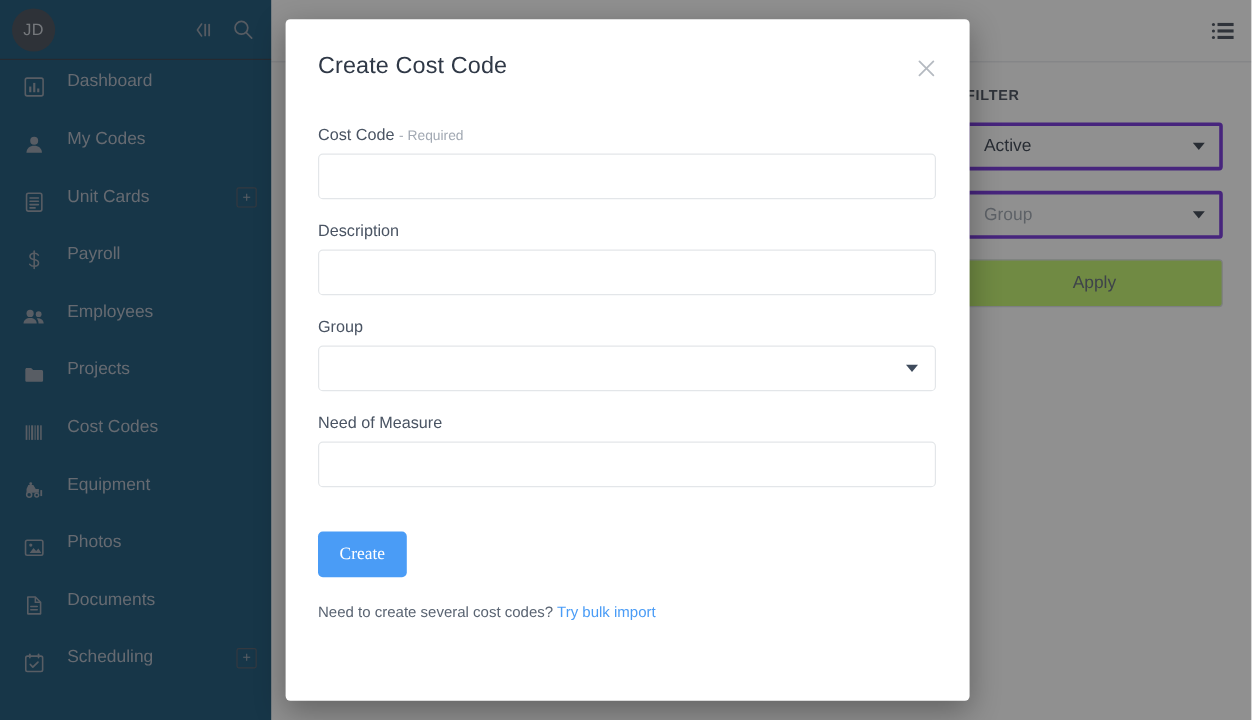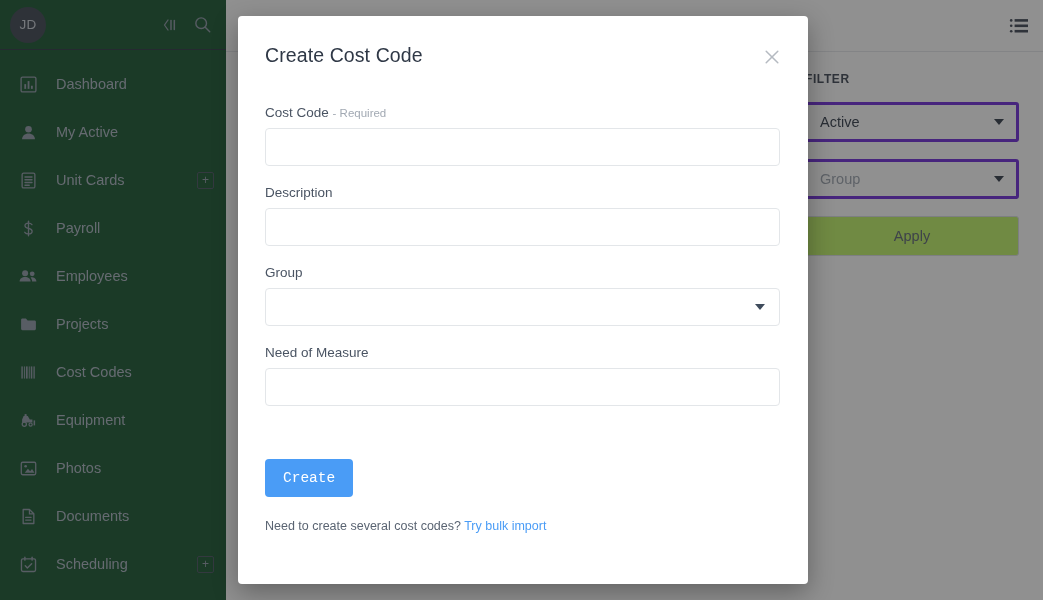--- a/index.html
+++ b/index.html
@@ -18,21 +18,21 @@
     height: 600px;
     background: #ffffff;
   }
 
   
   .sidebar {
     position: absolute;
     top: 0; left: 0;
     width: 226px;
     height: 600px;
-    background: #14532d;
+    background: #0c4a6e;
     z-index: 5;
     overflow: hidden;
   }
 
   .sidebar-header {
     height: 50px;
     display: flex;
     align-items: center;
     padding: 0 14px 0 10px;
     border-bottom: 1px solid #283241;
@@ -65,21 +65,21 @@
     justify-content: center;
     cursor: pointer;
   }
 
   .nav { padding-top: 10px; }
 
   .nav-item {
     position: relative;
     height: 48px;
     display: flex;
-    align-items: center;
+    align-items: flex-start;
     padding: 0 12px 0 16px;
     cursor: pointer;
   }
 
   .nav-icon {
     width: 24px; height: 24px;
     flex: 0 0 24px;
     color: #8e98a6;
     display: flex;
     align-items: center;
@@ -280,27 +280,27 @@
 
   .select-caret {
     margin-left: auto;
     width: 0; height: 0;
     border-left: 5px solid transparent;
     border-right: 5px solid transparent;
     border-top: 6px solid #3f4b5c;
   }
 
   .create-btn {
-    margin-top: 34px;
+    margin-top: 18px;
     background: #4a9cf6;
     color: #ffffff;
     border: none;
     border-radius: 4px;
     font-size: 14.5px;
-    font-family: Liberation Mono, monospace;
+    font-family: Liberation Serif, serif;
     padding: 0 18px;
     height: 38px;
     cursor: pointer;
   }
 
   .bulk-row {
     margin-top: 22px;
     font-size: 12.5px;
     color: #5a6472;
   }
@@ -350,21 +350,21 @@
         <span class="nav-label">Dashboard</span>
       </div>
 
       <div class="nav-item">
         <span class="nav-icon">
           <svg width="19" height="19" viewBox="0 0 20 20">
             <circle cx="10" cy="6.6" r="3.5" fill="#8e98a6"></circle>
             <path d="M3.2 17.2c0-3.9 3.05-6.2 6.8-6.2s6.8 2.3 6.8 6.2z" fill="#8e98a6"></path>
           </svg>
         </span>
-        <span class="nav-label">My Active</span>
+        <span class="nav-label">My Codes</span>
       </div>
 
       <div class="nav-item">
         <span class="nav-icon">
           <svg width="19" height="19" viewBox="0 0 20 20" fill="none">
             <rect x="3.3" y="2.2" width="13.4" height="15.6" rx="1.6" stroke="#8e98a6" stroke-width="1.4"></rect>
             <line x1="6.3" y1="6.3" x2="13.7" y2="6.3" stroke="#8e98a6" stroke-width="1.4" stroke-linecap="round"></line>
             <line x1="6.3" y1="9.2" x2="13.7" y2="9.2" stroke="#8e98a6" stroke-width="1.4" stroke-linecap="round"></line>
             <line x1="6.3" y1="12.1" x2="13.7" y2="12.1" stroke="#8e98a6" stroke-width="1.4" stroke-linecap="round"></line>
             <line x1="6.3" y1="15" x2="10.8" y2="15" stroke="#8e98a6" stroke-width="1.4" stroke-linecap="round"></line>

